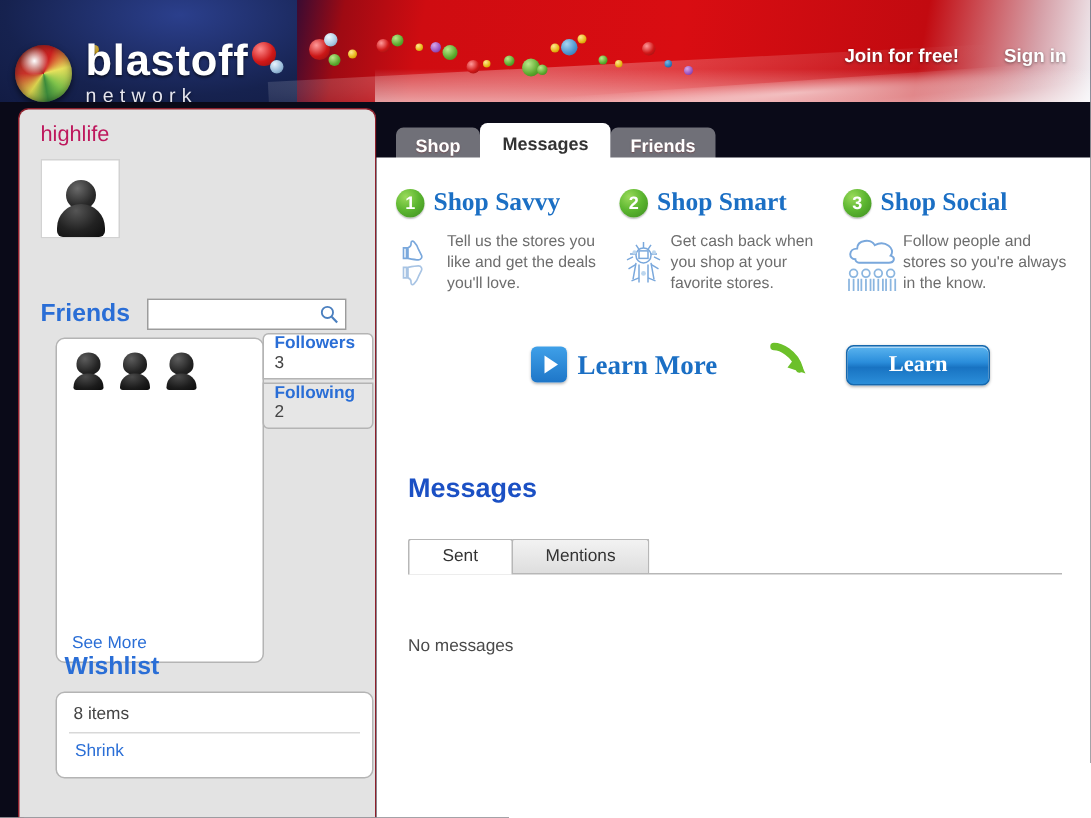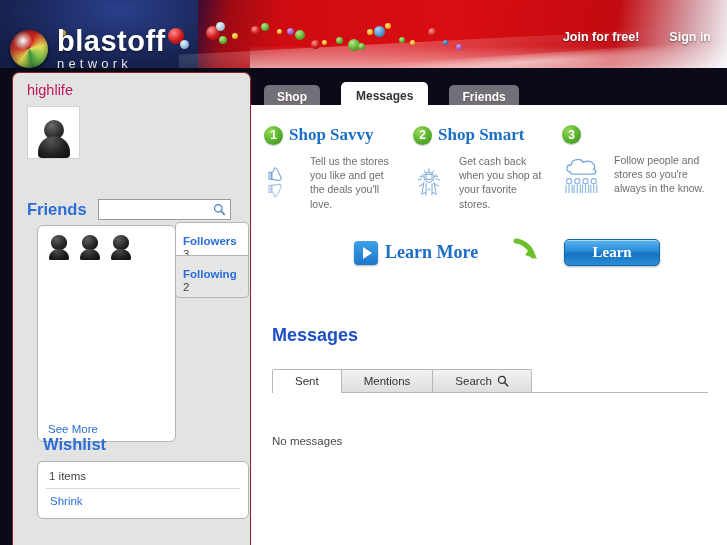--- a/index.html
+++ b/index.html
@@ -191,21 +191,21 @@
   }
   .see-more {
     position: absolute; left: 10px; bottom: 6px;
     color: #2a6ed6; font-size: 11.5px; text-decoration: none;
   }
 
   .stat-box {
     position: absolute; left: 162px;
     width: 74px;
     border: 1px solid #b4b4b4;
-    padding: 12px 0 4px 7px;
+    padding: 0 0 4px 7px;
   }
   .stat-followers { top: 149px; background: #ffffff; border-radius: 4px 4px 0 0; }
   .stat-following { top: 182px; background: #e6e6e6; border-radius: 0 0 4px 4px; }
   .stat-label { color: #2a6ed6; font-weight: bold; font-size: 11.5px; display: block; }
   .stat-value { color: #444; font-size: 11.5px; display: block; margin-top: 1px; }
 
   .wishlist-head { position: absolute; left: 30px; top: 362px; }
   .wishlist-box {
     position: absolute; left: 24px; top: 388px;
     width: 212px; height: 58px;
@@ -213,21 +213,21 @@
     border: 1px solid #b4b4b4;
     border-radius: 6px;
   }
   .wl-items { color: #444; font-size: 11.5px; padding: 8px 0 0 11px; }
   .wl-divider { height: 1px; background: #d8d8d8; margin: 6px 8px 0 8px; }
   .wl-shrink { display: block; color: #2a6ed6; font-size: 11.5px; text-decoration: none; padding: 6px 0 0 12px; }
 
   
   .main-tabs {
     position: absolute; left: 264px; top: 82px;
-    display: flex; align-items: flex-end; gap: 21px;
+    display: flex; align-items: flex-end; gap: 0;
     z-index: 3;
   }
   .mtab {
     font-size: 12px;
     font-weight: bold;
     padding: 5px 13px 5px 13px;
     border-radius: 5px 5px 0 0;
     color: #ffffff;
     background: rgba(255,255,255,0.42);
     text-shadow: 0 1px 1px rgba(120,20,20,0.35);
@@ -262,21 +262,21 @@
     display: flex; align-items: center; justify-content: center;
     box-shadow: 0 1px 1px rgba(0,0,0,0.25);
   }
   .promo-h {
     color: #1b6fc4;
     font-size: 17px;
     font-weight: bold;
     font-family: "Liberation Serif", serif;
     white-space: nowrap;
   }
-  .promo-body { display: flex; gap: 12px; }
+  .promo-body { display: flex; gap: 0; }
   .promo-icon { width: 34px; flex: none; }
   .promo-text { color: #6d6d6d; font-size: 10.5px; line-height: 1.35; }
 
   .cta-row {
     display: flex; align-items: center; gap: 10px;
     margin: 26px 0 0 90px;
   }
   .learn-more { display: flex; align-items: center; gap: 7px; cursor: pointer; }
   .play-btn {
     width: 24px; height: 24px; border-radius: 4px; flex: none;
@@ -440,21 +440,21 @@
     <span class="stat-label">Followers</span>
     <span class="stat-value">3</span>
   </div>
   <div class="stat-box stat-following">
     <span class="stat-label">Following</span>
     <span class="stat-value">2</span>
   </div>
 
   <div class="side-h wishlist-head">Wishlist</div>
   <div class="wishlist-box">
-    <div class="wl-items">1 items</div>
+    <div class="wl-items">8 items</div>
     <div class="wl-divider"></div>
     <a class="wl-shrink" href="#">Shrink</a>
   </div>
 </div>
 
 <div class="main-tabs">
   <div class="mtab">Shop</div>
   <div class="mtab active">Messages</div>
   <div class="mtab">Friends</div>
 </div>
@@ -499,20 +499,21 @@
               <circle cx="16" cy="27" r="1.6"></circle>
             </g>
           </svg>
           <div class="promo-text">Get cash back when you shop at your favorite stores.</div>
         </div>
       </div>
 
       <div class="promo-col" style="width:150px;">
         <div class="promo-title">
           <div class="num-badge">3</div>
+          <div class="promo-h">Shop Social</div>
         </div>
         <div class="promo-body">
           <svg class="promo-icon" viewBox="0 0 34 40" style="width:40px;">
             <path d="M7 16 C3 16 3 10 8 10 C8 5 16 4 18 8 C24 5 30 10 27 14 C30 15 29 18 26 18 L9 18 C8 18 7 17 7 16 Z" fill="none" stroke="#7aa8dc" stroke-width="1.1"></path>
             <g fill="none" stroke="#8bb6e0" stroke-width="1">
               <circle cx="6" cy="24" r="2.2"></circle>
                 <path d="M3.4 27 L3.4 34 M8.6 27 L8.6 34 M6 27 L6 34"></path>
               <circle cx="13" cy="24" r="2.2"></circle>
                 <path d="M10.4 27 L10.4 34 M15.6 27 L15.6 34 M13 27 L13 34"></path>
               <circle cx="20" cy="24" r="2.2"></circle>
@@ -543,24 +544,17 @@
 
     <div class="messages-h">Messages</div>
 
     <div class="sub-tabs">
       <div class="stab active">
         <span>Sent</span>
       </div>
       <div class="stab">
         <span>Mentions</span>
       </div>
-      <div class="stab">
-        <span>Search</span>
-        <svg width="12" height="12" viewBox="0 0 16 16">
-          <circle cx="6.5" cy="6.5" r="4.6" fill="none" stroke="#333" stroke-width="1.7"></circle>
-          <line x1="10" y1="10" x2="14.8" y2="15" stroke="#333" stroke-width="2"></line>
-        </svg>
-      </div>
     </div>
 
     <div class="no-messages">No messages</div>
   </div>
 </div>
 
 </body></html>

